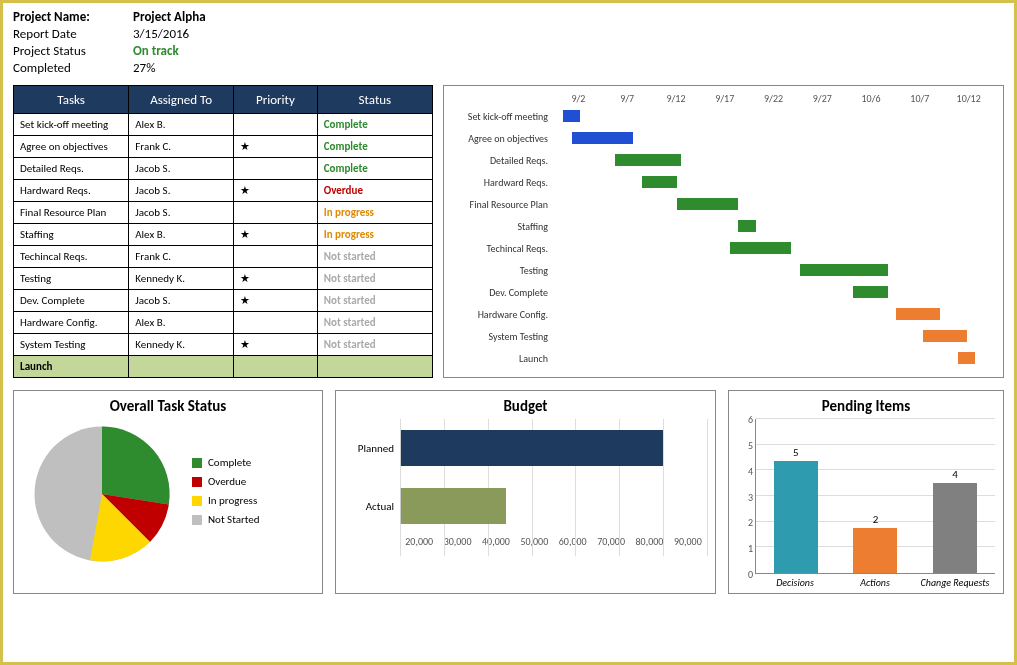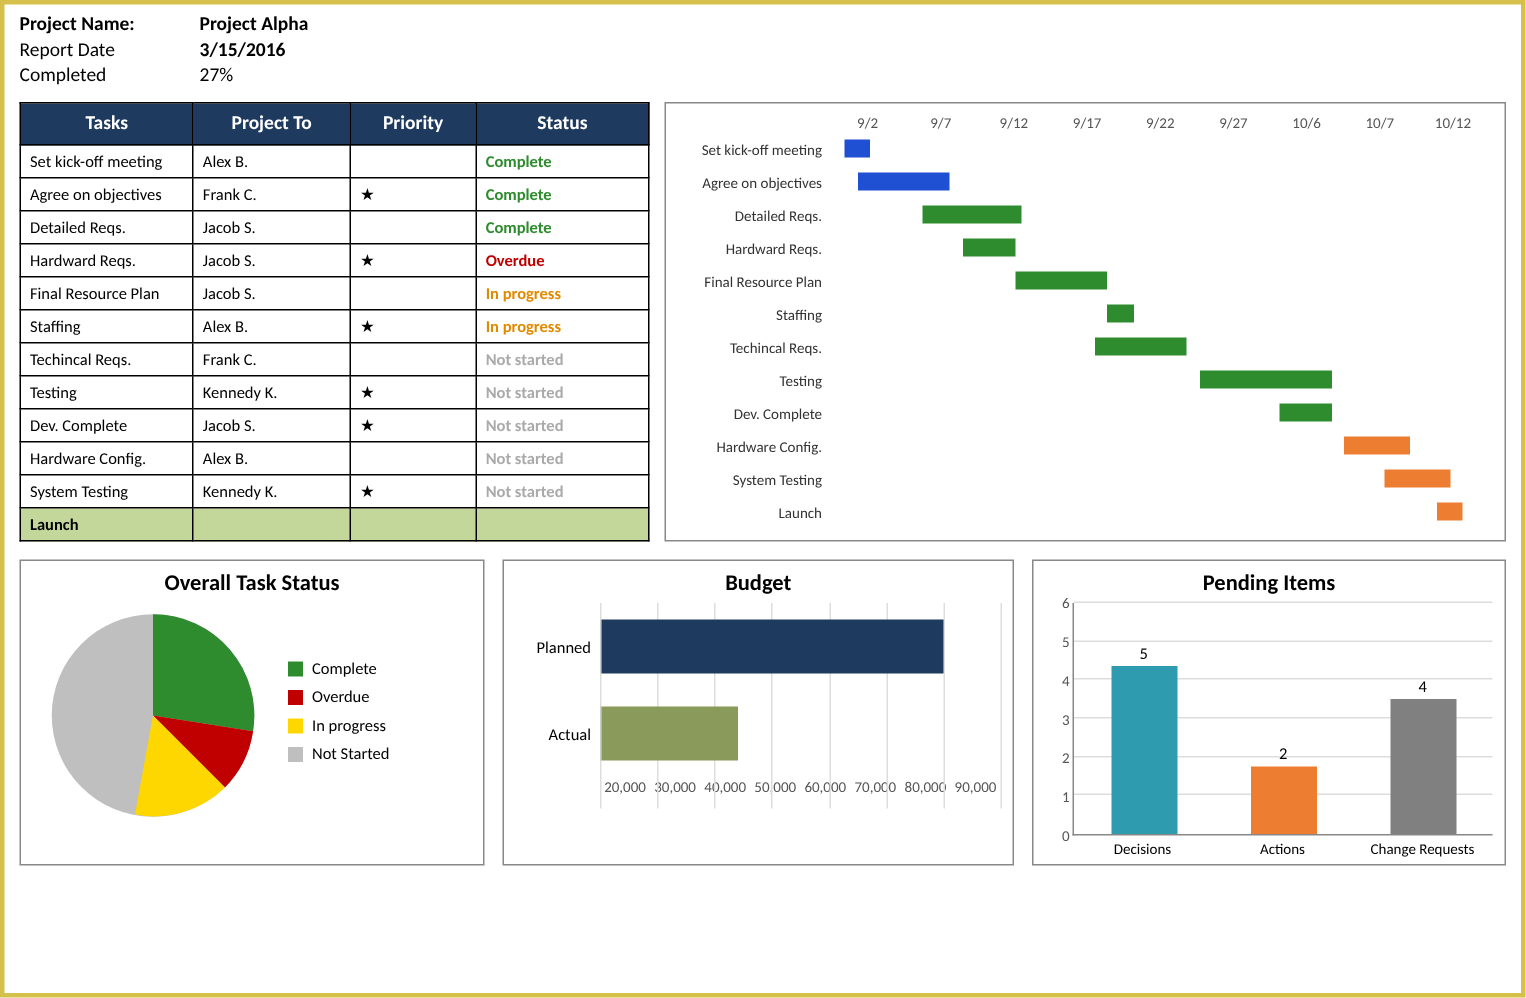--- a/index.html
+++ b/index.html
@@ -17,21 +17,21 @@
   .meta-row { display: flex; margin-bottom: 2px; align-items: flex-end; }
   .meta-label { width: 120px; font-size: 13px; }
   .meta-value { font-weight: bold; font-size: 13px; }
   .start-row .meta-label { font-weight: bold; }
   .on-track { color: #2e8b2e; }
   .top-grid { display: flex; gap: 10px; margin-top: 10px; }
   .tasks-table { border-collapse: collapse; width: 420px; }
   .tasks-table th {
     background: #1f3a5f;
     color: #fff;
-    font-weight: bold;
+    font-weight: normal;
     font-size: 13px;
     padding: 6px 4px;
     border: 1px solid #000;
   }
   .tasks-table td {
     border: 1px solid #000;
     padding: 4px 6px;
     font-size: 11px;
     height: 22px;
   }
@@ -71,57 +71,61 @@
   .budget-panel { flex: 1; }
   .budget-chart { position: relative; height: 155px; margin-top: 4px; }
   .budget-row { display: flex; align-items: center; height: 58px; }
   .budget-label { width: 56px; text-align: right; font-size: 11px; padding-right: 6px; }
   .budget-track { flex: 1; position: relative; height: 36px; border-left: 1px solid #ccc; }
   .budget-bar { position: absolute; height: 36px; top: 0; left: 0; }
   .budget-axis { display: flex; margin-left: 56px; font-size: 10px; color: #555; }
   .budget-axis div { flex: 1; text-align: center; }
   .budget-grid { position: absolute; left: 56px; right: 0; top: 0; bottom: 18px; }
   .budget-gl { position: absolute; top: 0; bottom: 0; border-left: 1px solid #ddd; }
-  .pending-panel { width: 316px; }
+  .pending-panel { width: 276px; }
   .pending-chart { position: relative; height: 155px; display: flex; }
   .pending-yaxis { width: 18px; position: relative; font-size: 10px; color: #555; }
   .pending-yaxis div { position: absolute; right: 2px; transform: translateY(50%); }
   .pending-plot { flex: 1; position: relative; border-left: 1px solid #888; border-bottom: 1px solid #888; }
   .pending-hgrid { position: absolute; left: 0; right: 0; border-top: 1px solid #ddd; }
   .pending-bars { position: absolute; left: 0; right: 0; top: 0; bottom: 0; display: flex; justify-content: space-around; align-items: flex-end; }
   .pending-barcol { width: 44px; display: flex; flex-direction: column; align-items: center; }
   .pending-bar { width: 44px; }
   .pending-val { font-size: 11px; margin-bottom: 2px; }
-  .pending-xlabels { display: flex; justify-content: flex-start; font-size: 10px; margin-left: 18px; margin-top: 2px;}
+  .pending-xlabels { display: flex; justify-content: flex-start; font-size: 10px; margin-left: 18px; margin-top: 2px; font-style: italic;}
   .pending-xlabels div { flex: 1; text-align: center; }
 </style>
 </head>
 <body>
 
 <div>
   <div class="meta-row start-row">
     <div class="meta-label">Project Name:</div>
     <div class="meta-value">Project Alpha</div>
   </div>
   <div class="meta-row">
     <div class="meta-label">Report Date</div>
-    <div class="meta-value" style="font-weight:bold">3/15/2016</div>
+    <div class="meta-value" style="font-weight:normal">3/15/2016</div>
+  </div>
+  <div class="meta-row">
+    <div class="meta-label">Project Status</div>
+    <div class="meta-value on-track">On track</div>
   </div>
   <div class="meta-row">
     <div class="meta-label">Completed</div>
     <div class="meta-value" style="font-weight:normal">27%</div>
   </div>
 </div>
 
 <div class="top-grid">
   <table class="tasks-table">
     <thead>
       <tr>
         <th style="width:110px">Tasks</th>
-        <th style="width:100px">Project To</th>
+        <th style="width:100px">Assigned To</th>
         <th style="width:80px">Priority</th>
         <th style="width:110px">Status</th>
       </tr>
     </thead>
     <tbody id="tasks-body">
         <tr>
           <td class="task-name">Set kick-off meeting</td>
           <td>Alex B.</td>
           <td class="star"></td>
           <td class="s-complete">Complete</td>

